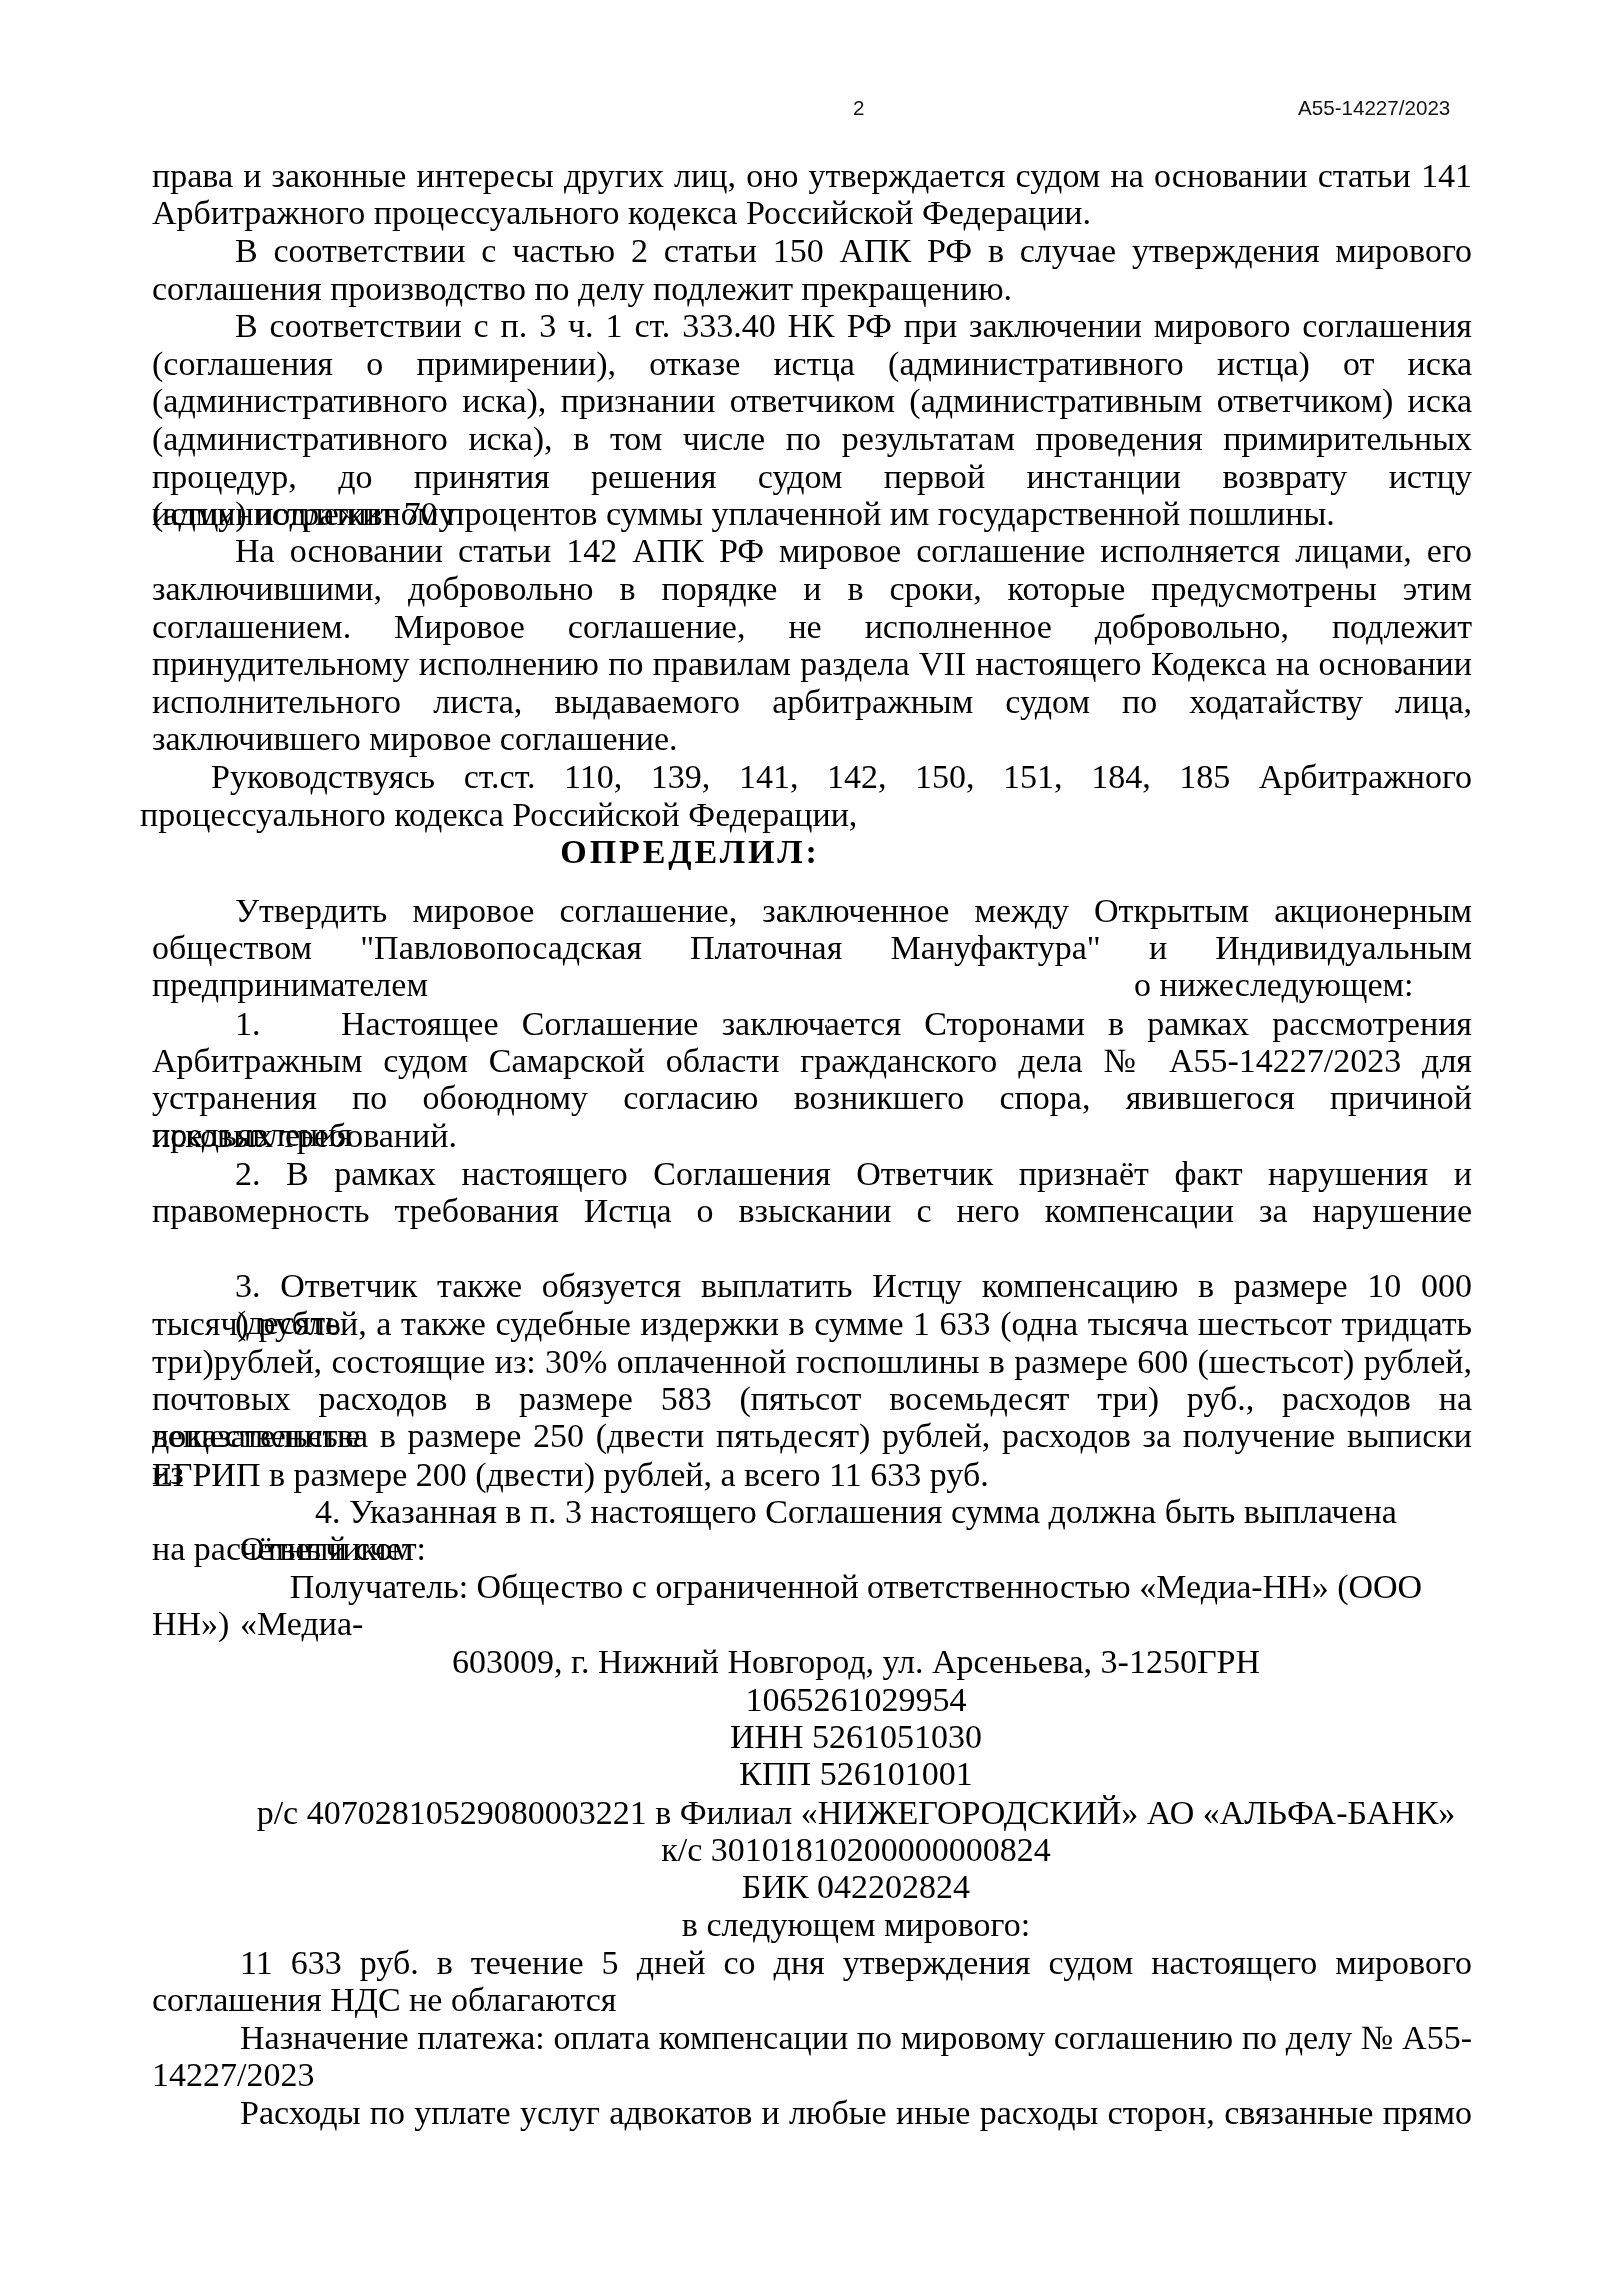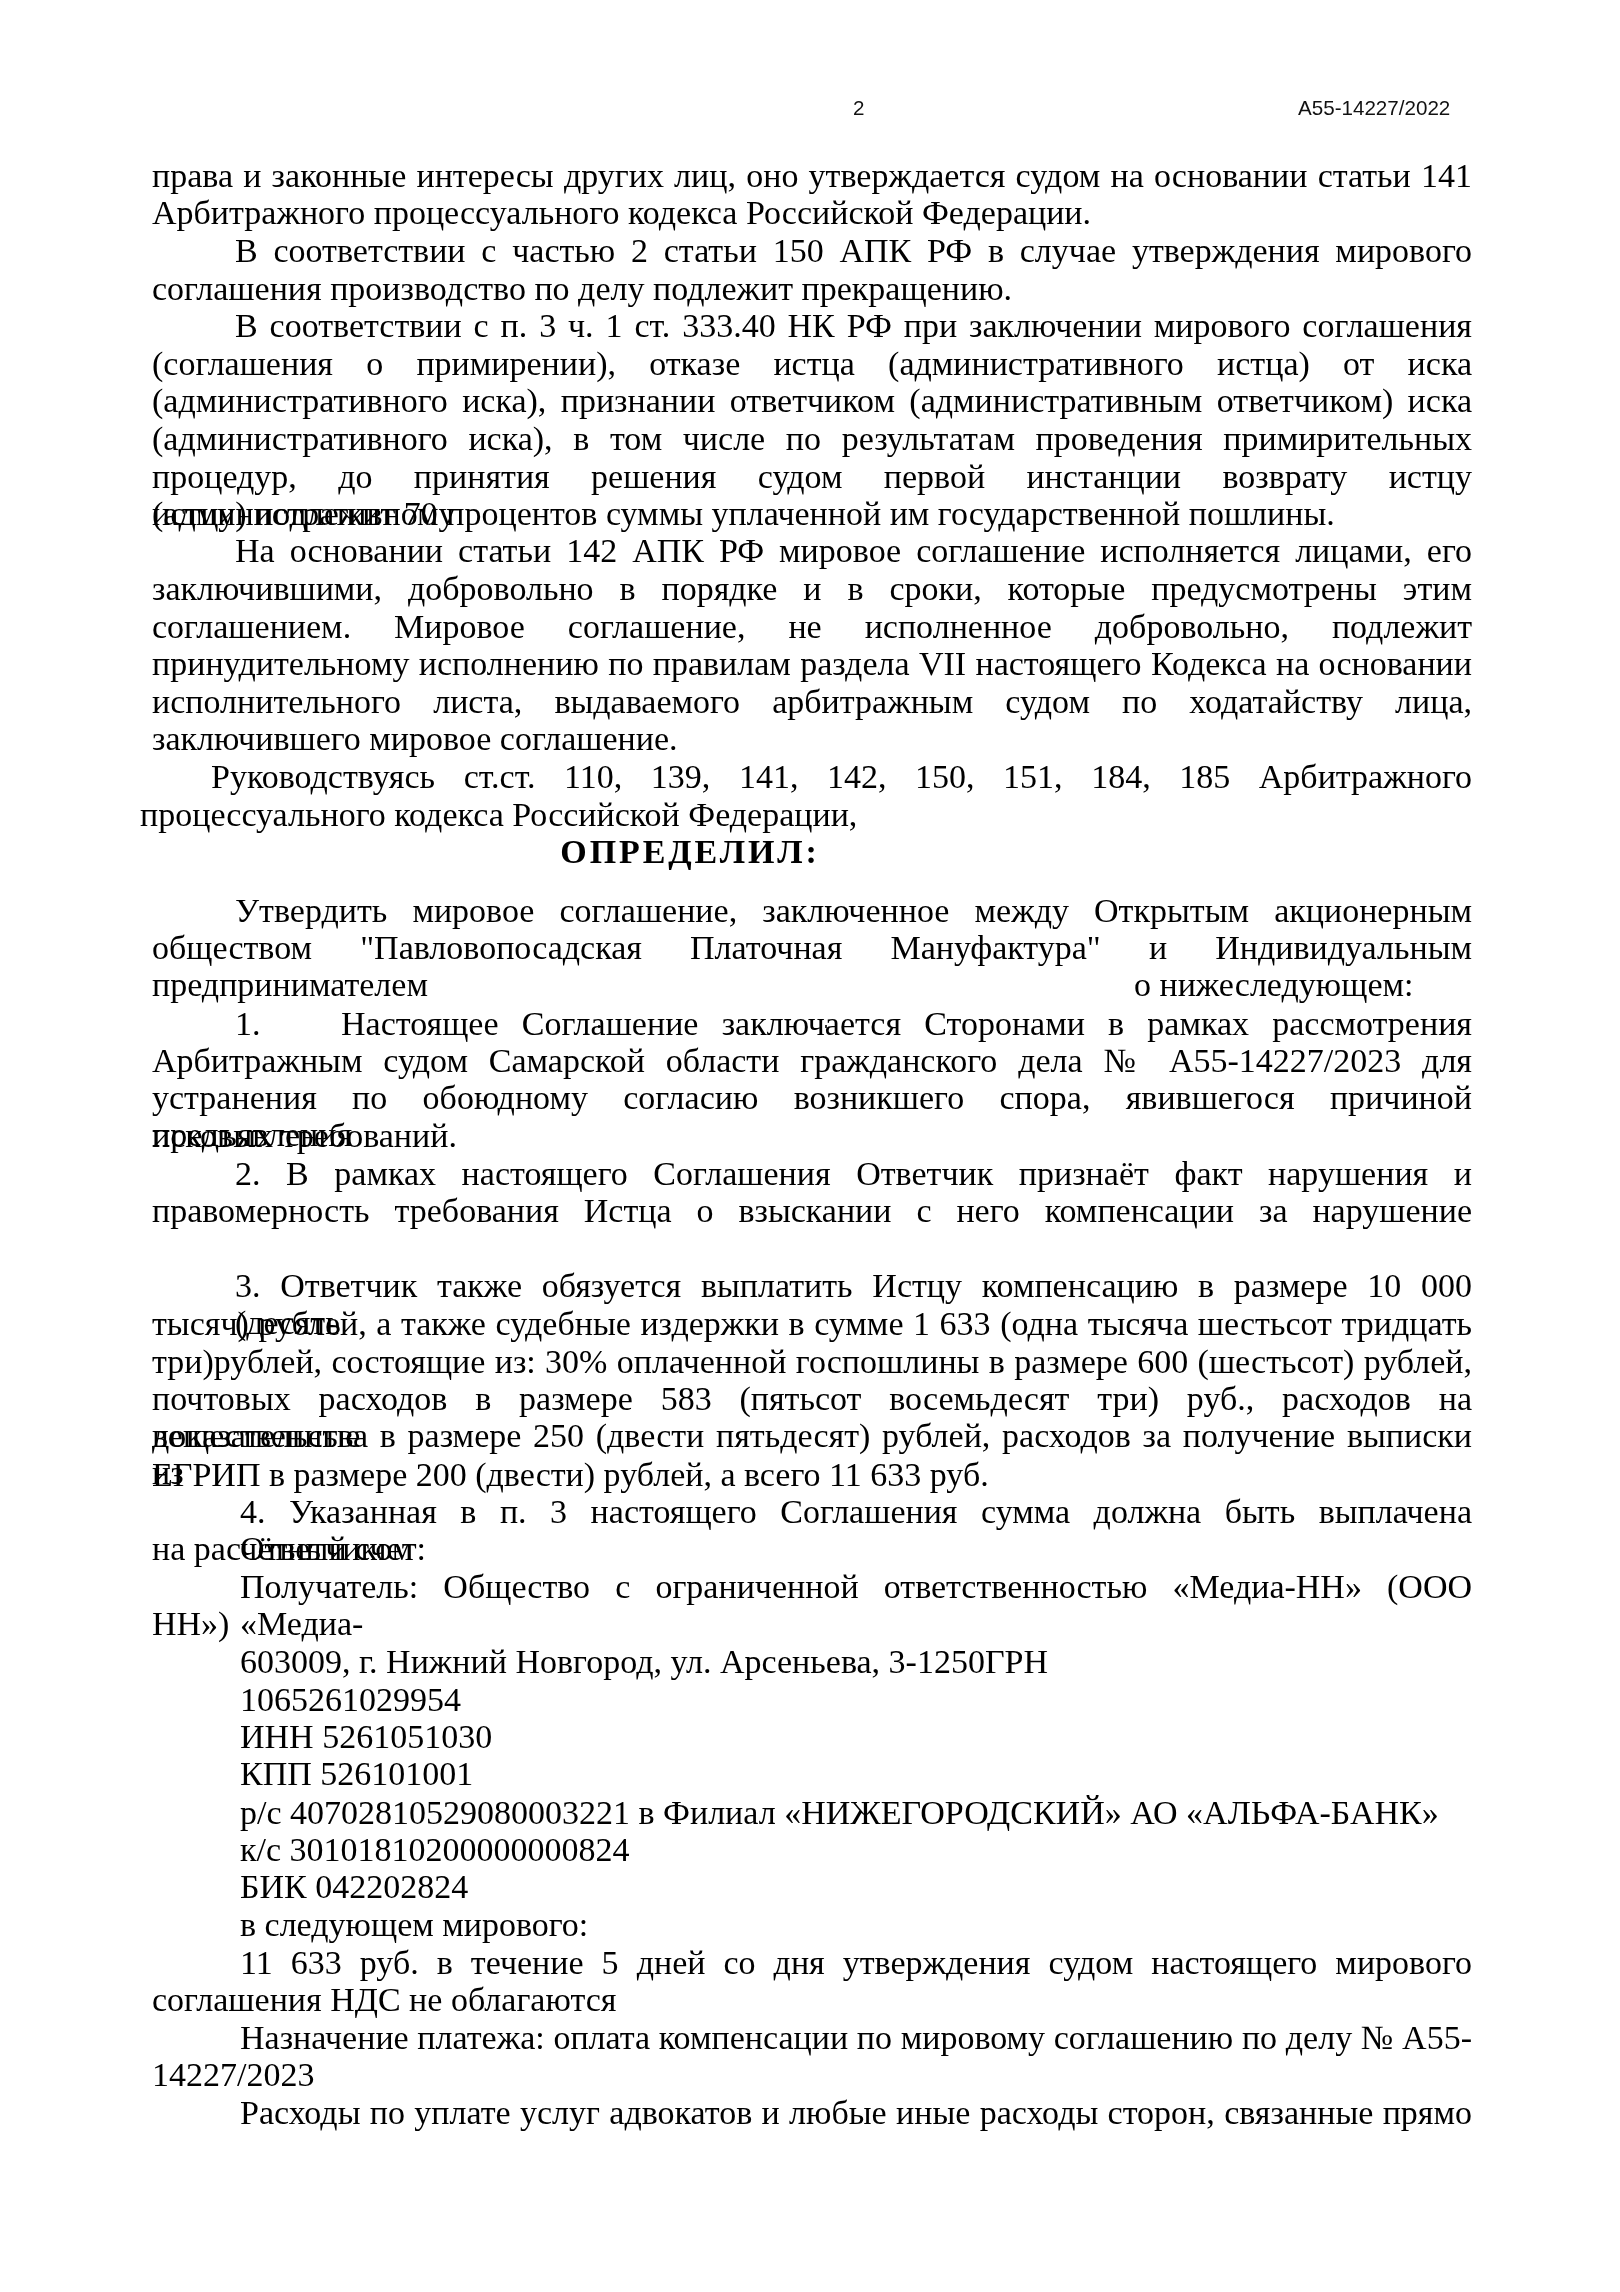--- a/index.html
+++ b/index.html
@@ -4,35 +4,35 @@
 <style>
   html, body { margin: 0; padding: 0; background: #ffffff; }
   body { width: 1620px; height: 2293px; position: relative; overflow: hidden; }
   .page { position: absolute; left: 0; top: 0; width: 1620px; height: 2293px; background: #fff; color: #000; }
   .hdr { position: absolute; font-family: "Liberation Sans", sans-serif; font-size: 20.6px; line-height: 23.5px; color: #111; }
   .page-num { left: 853px; top: 96px; }
   .case-no { left: 1298px; top: 96px; }
   .ln { position: absolute; left: 152px; width: 1320px; font-family: "Liberation Serif", serif; font-size: 34px; line-height: 37px; height: 37px; white-space: nowrap; color: #000; }
   .j { text-align: justify; text-align-last: justify; white-space: normal; }
   .ind { left: 235px; width: 1237px; }
-  .ind2 { left: 240px; width: 1232px; }
+  .ind2 { left: 240px; width: 1232px; text-align: center; }
   .ind-r { left: 211px; width: 1261px; }
   .out { left: 140px; width: 1332px; }
   .title { position: absolute; left: 0; width: 1380px; text-align: center; font-family: "Liberation Serif", serif; font-weight: bold; font-size: 34px; letter-spacing: 2.9px; line-height: 37px; }
   .redacted { display: inline-block; width: 706px; position: relative; }
   .redact-dot { position: absolute; width: 2px; height: 2.9px; background: #333; top: 29px; }
   .num1 { display: inline-block; width: 106px; }
 </style>
 </head>
 <body>
 
 <div class="page">
 
   <div class="hdr page-num">2</div>
-  <div class="hdr case-no">А55-14227/2022</div>
+  <div class="hdr case-no">А55-14227/2023</div>
 
   <div class="ln j" style="top:157px">права и законные интересы других лиц, оно утверждается судом на основании статьи 141</div>
   <div class="ln" style="top:194px">Арбитражного процессуального кодекса Российской Федерации.</div>
   <div class="ln j ind" style="top:232px">В соответствии с частью 2 статьи 150 АПК РФ в случае утверждения мирового</div>
   <div class="ln" style="top:270px">соглашения производство по делу подлежит прекращению.</div>
   <div class="ln j ind" style="top:307px">В соответствии с п. 3 ч. 1 ст. 333.40 НК РФ при заключении мирового соглашения</div>
   <div class="ln j" style="top:382px">(административного иска), признании ответчиком (административным ответчиком) иска</div>
   <div class="ln j" style="top:345px">(соглашения о примирении), отказе истца (административного истца) от иска</div>
   <div class="ln j" style="top:420px">(административного иска), в том числе по результатам проведения примирительных</div>
   <div class="ln j" style="top:458px">процедур, до принятия решения судом первой инстанции возврату истцу (административному</div>

